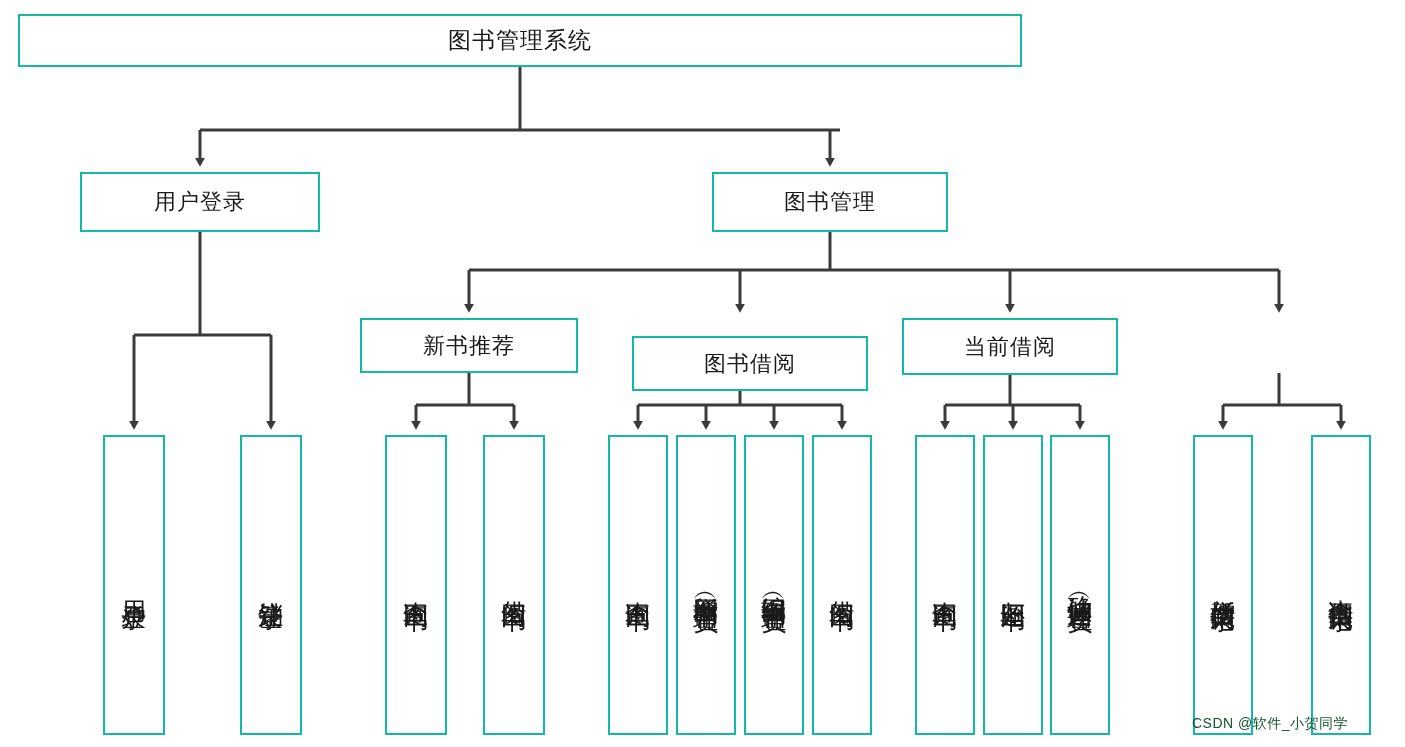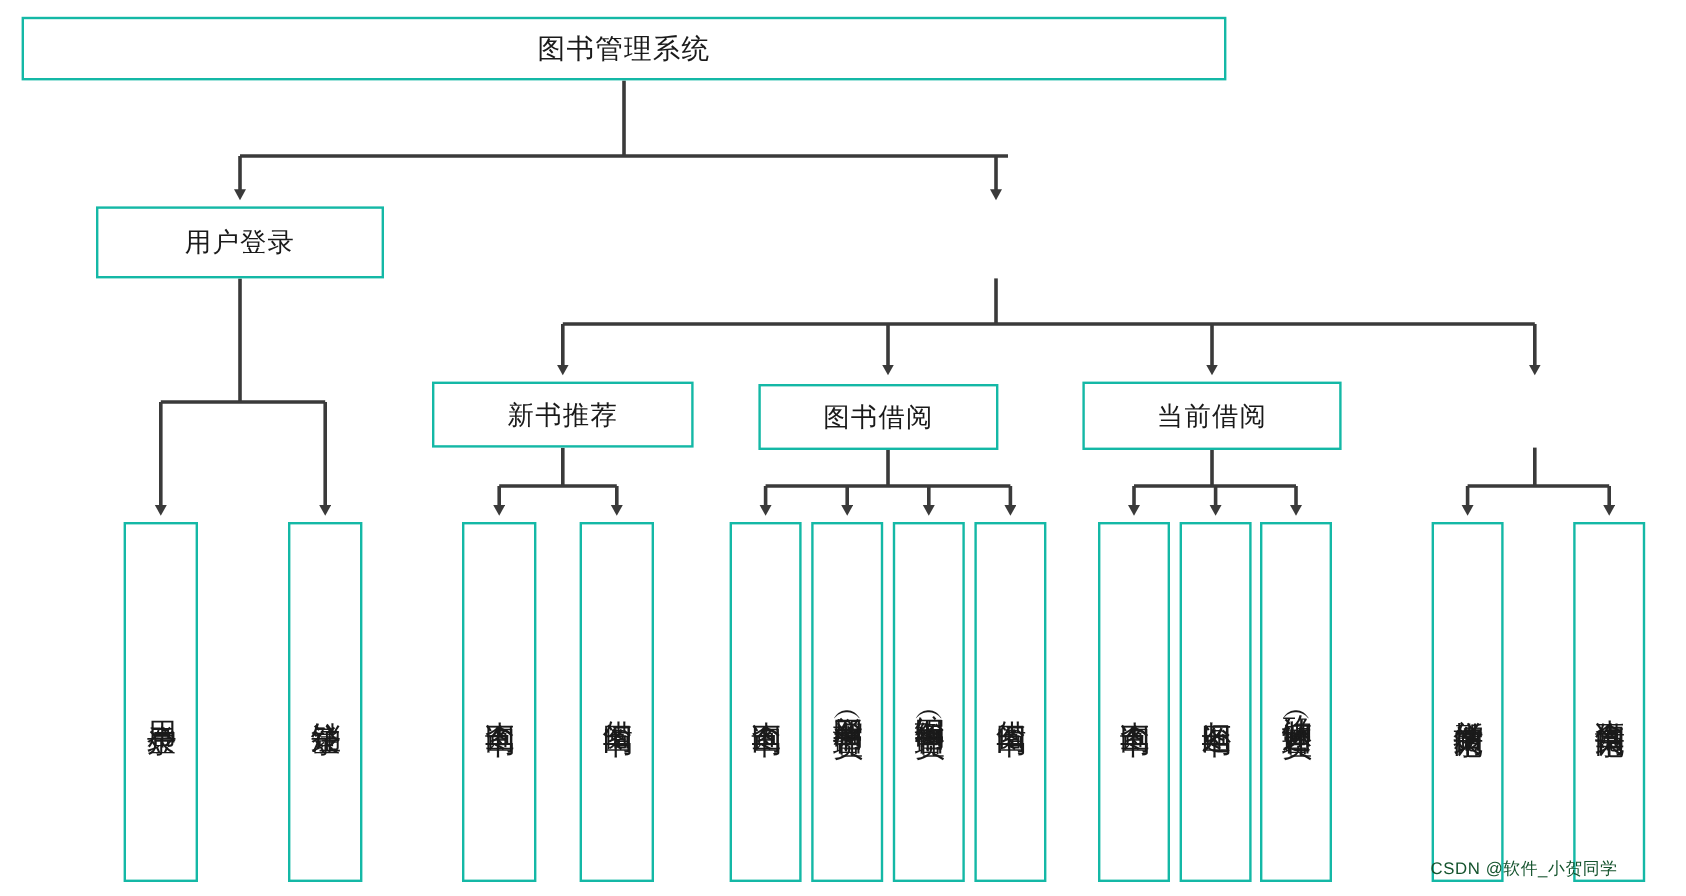--- a/index.html
+++ b/index.html
@@ -116,25 +116,28 @@
     </g>
   </svg>
 
   <div class="node node-h node-root" style="left:18px; top:14px; width:1004px; height:53px;">
     <span>图书管理系统</span>
   </div>
 
   <div class="node node-h" style="left:80px; top:172px; width:240px; height:60px;">
     <span>用户登录</span>
   </div>
+  <div class="node node-h" style="left:712px; top:172px; width:236px; height:60px;">
+    <span>图书管理</span>
+  </div>
 
   <div class="node node-h" style="left:360px; top:318px; width:218px; height:55px;">
     <span>新书推荐</span>
   </div>
-  <div class="node node-h" style="left:632px; top:320px; width:200px; height:55px;">
+  <div class="node node-h" style="left:632px; top:336px; width:236px; height:55px;">
     <span>图书借阅</span>
   </div>
   <div class="node node-h" style="left:902px; top:318px; width:216px; height:57px;">
     <span>当前借阅</span>
   </div>
 
   <div class="node node-v" style="left:103px; top:435px; width:62px; height:300px;">
     <span class="vtext">用户登录</span>
   </div>
   <div class="node node-v" style="left:240px; top:435px; width:62px; height:300px;">

